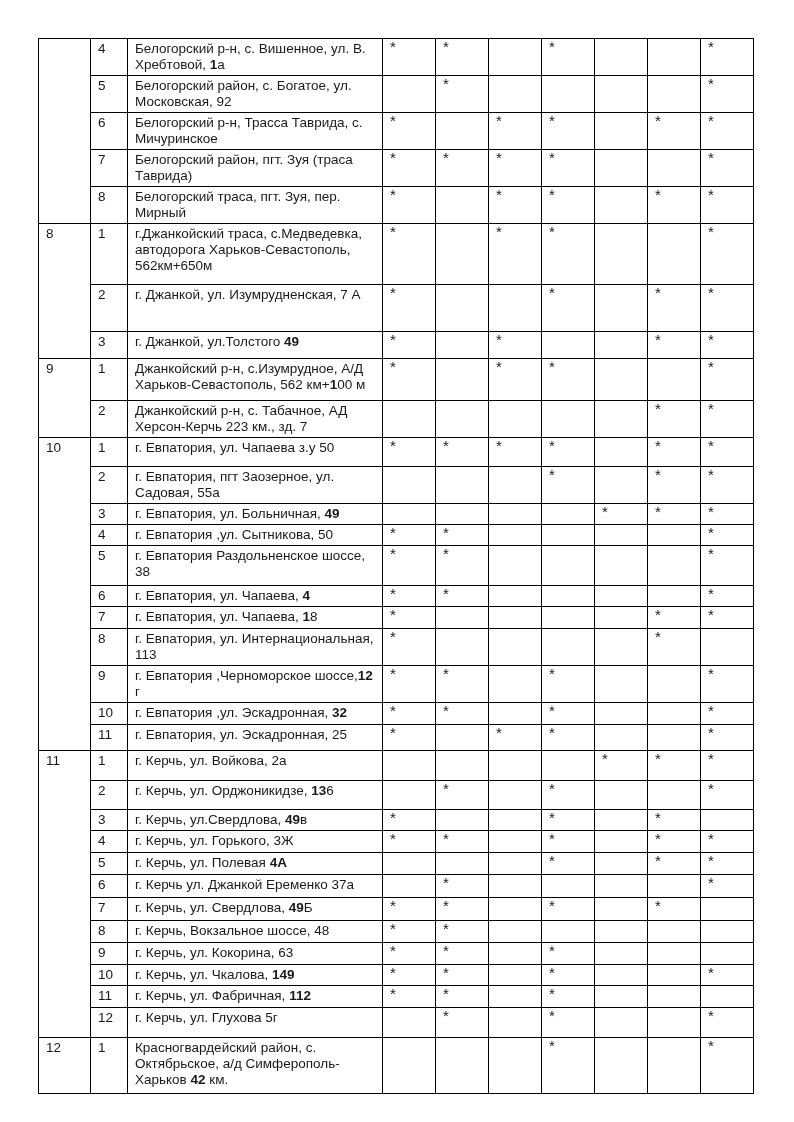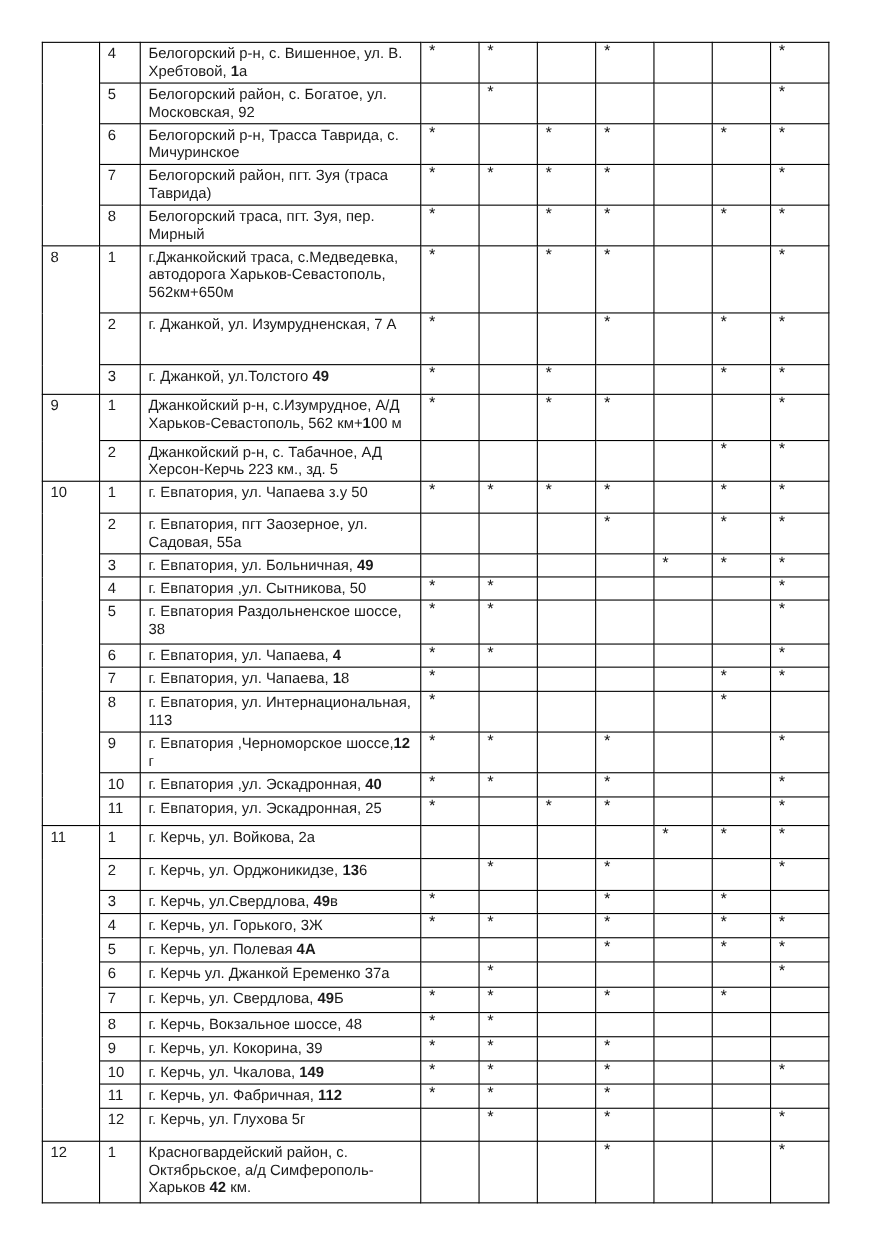--- a/index.html
+++ b/index.html
@@ -166,21 +166,21 @@
           <td class="star-cell"><span class="asterisk">*</span></td>
           <td class="star-cell"></td>
           <td class="star-cell"><span class="asterisk">*</span></td>
           <td class="star-cell"><span class="asterisk">*</span></td>
           <td class="star-cell"></td>
           <td class="star-cell"></td>
           <td class="star-cell"><span class="asterisk">*</span></td>
         </tr>
         <tr style="height: 37px;">
           <td class="row-num">2</td>
-          <td class="addr">Джанкойский р-н, с. Табачное, АД Херсон-Керчь 223 км., зд. 5</td>
+          <td class="addr">Джанкойский р-н, с. Табачное, АД Херсон-Керчь 223 км., зд. 7</td>
           <td class="star-cell"></td>
           <td class="star-cell"></td>
           <td class="star-cell"></td>
           <td class="star-cell"></td>
           <td class="star-cell"></td>
           <td class="star-cell"><span class="asterisk">*</span></td>
           <td class="star-cell"><span class="asterisk">*</span></td>
         </tr>
         <tr style="height: 29px;">
           <td class="sec-num" rowspan="11">10</td>
@@ -277,21 +277,21 @@
           <td class="star-cell"><span class="asterisk">*</span></td>
           <td class="star-cell"><span class="asterisk">*</span></td>
           <td class="star-cell"></td>
           <td class="star-cell"><span class="asterisk">*</span></td>
           <td class="star-cell"></td>
           <td class="star-cell"></td>
           <td class="star-cell"><span class="asterisk">*</span></td>
         </tr>
         <tr style="height: 22px;">
           <td class="row-num">10</td>
-          <td class="addr">г. Евпатория ,ул. Эскадронная, <b>40</b></td>
+          <td class="addr">г. Евпатория ,ул. Эскадронная, <b>32</b></td>
           <td class="star-cell"><span class="asterisk">*</span></td>
           <td class="star-cell"><span class="asterisk">*</span></td>
           <td class="star-cell"></td>
           <td class="star-cell"><span class="asterisk">*</span></td>
           <td class="star-cell"></td>
           <td class="star-cell"></td>
           <td class="star-cell"><span class="asterisk">*</span></td>
         </tr>
         <tr style="height: 26px;">
           <td class="row-num">11</td>
@@ -388,21 +388,21 @@
           <td class="star-cell"><span class="asterisk">*</span></td>
           <td class="star-cell"><span class="asterisk">*</span></td>
           <td class="star-cell"></td>
           <td class="star-cell"></td>
           <td class="star-cell"></td>
           <td class="star-cell"></td>
           <td class="star-cell"></td>
         </tr>
         <tr style="height: 22px;">
           <td class="row-num">9</td>
-          <td class="addr">г. Керчь, ул. Кокорина, 39</td>
+          <td class="addr">г. Керчь, ул. Кокорина, 63</td>
           <td class="star-cell"><span class="asterisk">*</span></td>
           <td class="star-cell"><span class="asterisk">*</span></td>
           <td class="star-cell"></td>
           <td class="star-cell"><span class="asterisk">*</span></td>
           <td class="star-cell"></td>
           <td class="star-cell"></td>
           <td class="star-cell"></td>
         </tr>
         <tr style="height: 21px;">
           <td class="row-num">10</td>

